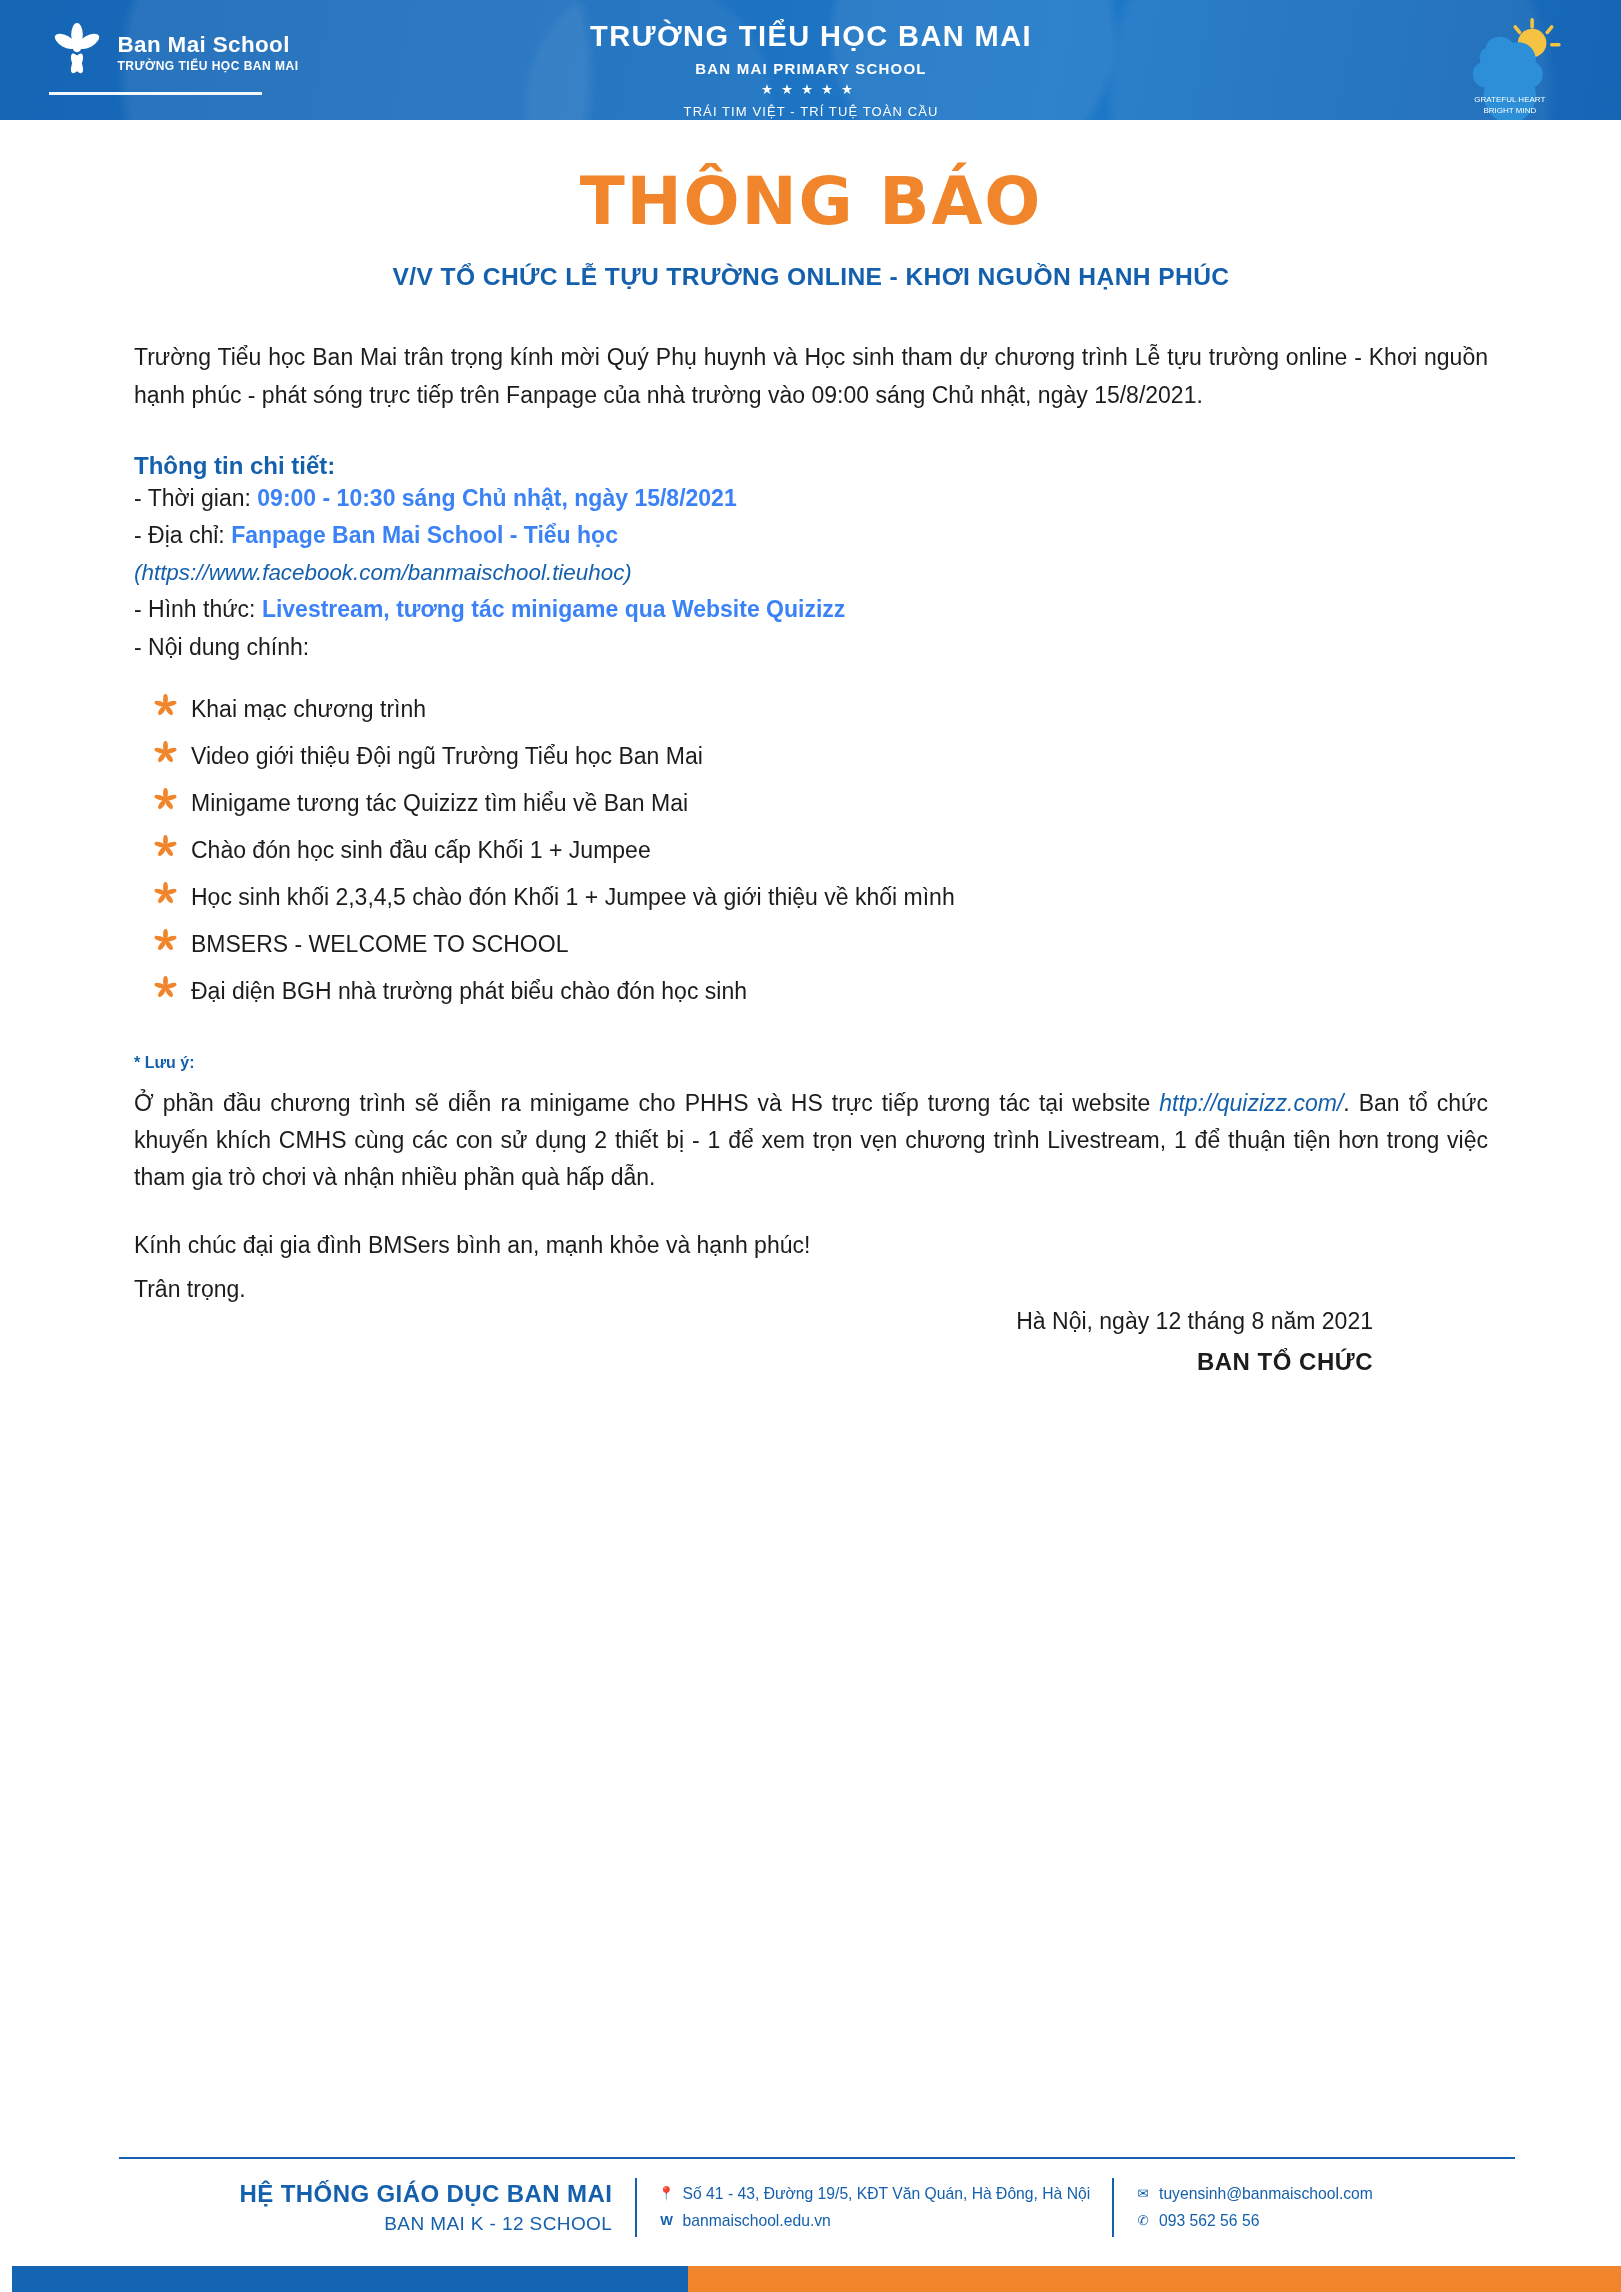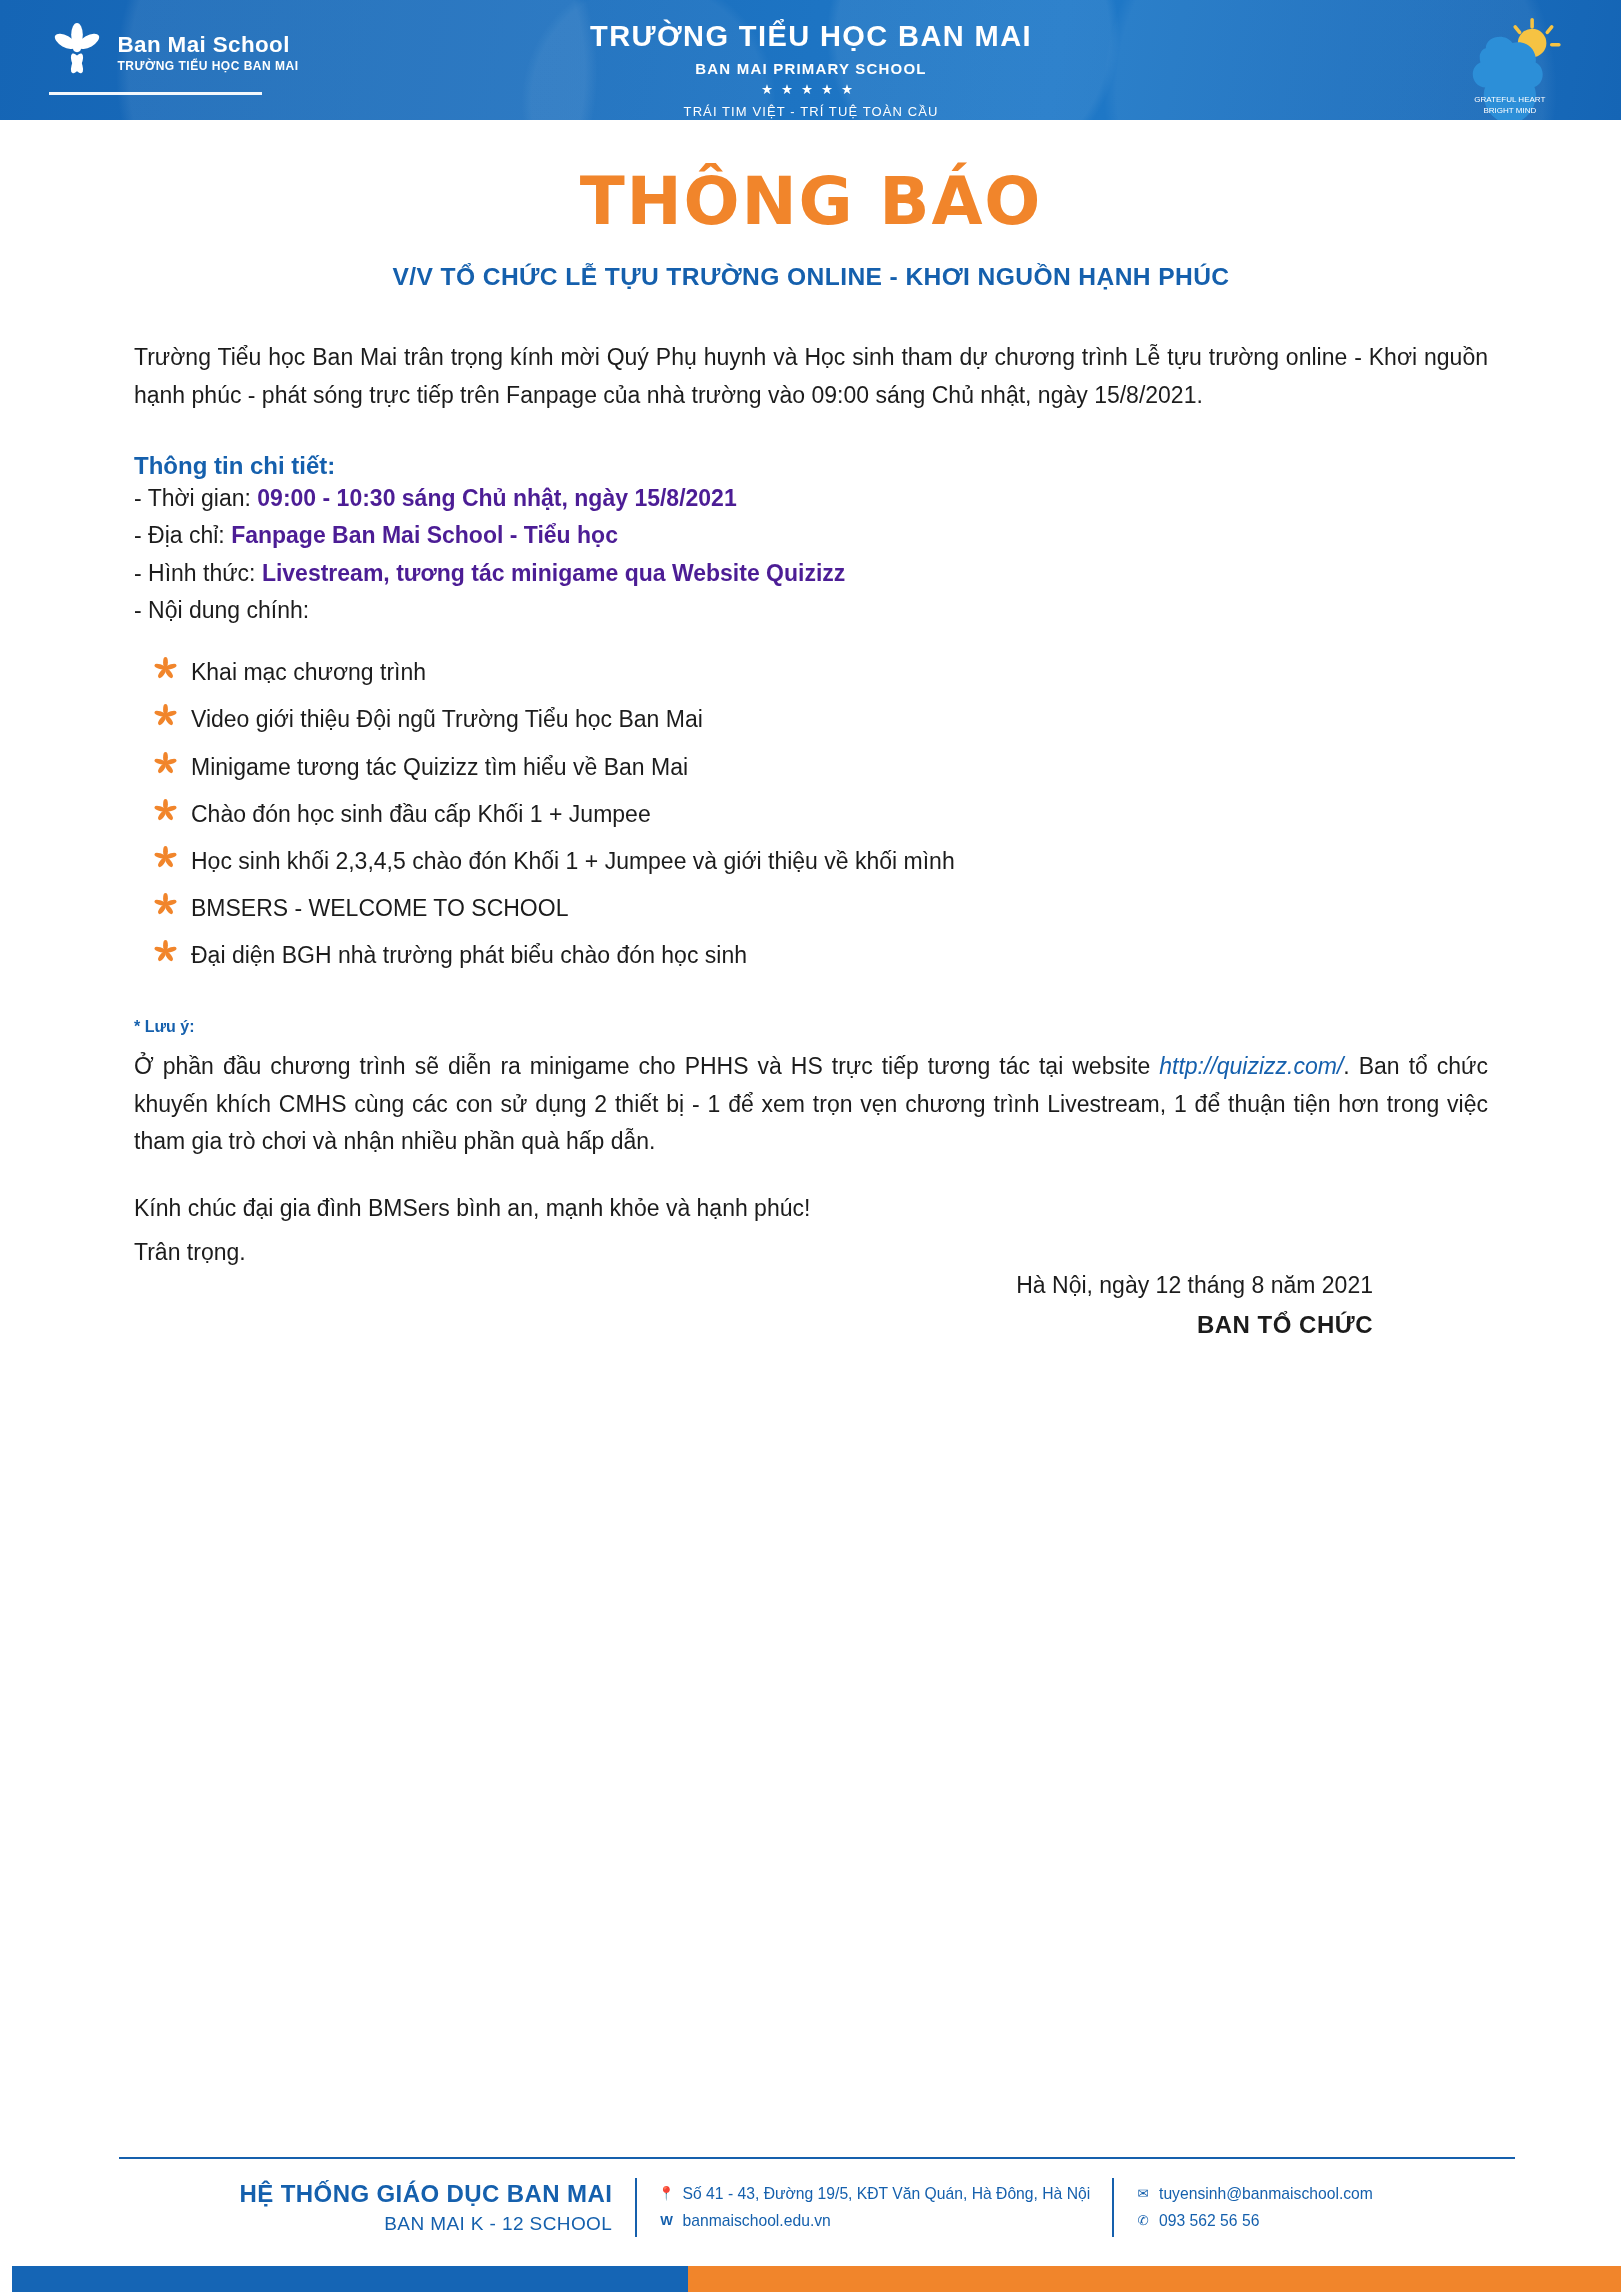--- a/index.html
+++ b/index.html
@@ -107,21 +107,21 @@
     color: #1560ad;
     font-weight: 700;
     font-size: 24px;
     margin-top: 38px;
   }
   .line {
     font-size: 23px;
     line-height: 1.63;
     color: #1c1c1c;
   }
-  .b-blue { color: #4c1d95; font-weight: 700; text-align: center; }
+  .b-blue { color: #3b82f6; font-weight: 700; text-align: center; }
   .url-it {
     color: #1560ad;
     font-style: italic;
     font-size: 22.4px;
     line-height: 1.63;
   }
   .bullets {
     margin-top: 19.7px;
     list-style: none;
   }
@@ -253,20 +253,21 @@
     <div class="sec-head">Thông tin chi tiết:</div>
 
     <div class="line">
       <span>- Thời gian: </span><span class="b-blue">09:00 - 10:30 sáng Chủ nhật, ngày 15/8/2021</span>
     </div>
 
     <div class="line">
       <span>- Địa chỉ: </span><span class="b-blue">Fanpage Ban Mai School - Tiểu học</span>
     </div>
 
+    <div class="url-it">(https://www.facebook.com/banmaischool.tieuhoc)</div>
 
     <div class="line">
       <span>- Hình thức: </span><span class="b-blue">Livestream, tương tác minigame qua Website Quizizz</span>
     </div>
 
     <div class="line">- Nội dung chính:</div>
 
     <ul class="bullets">
       <li>
         <span class="flower">

